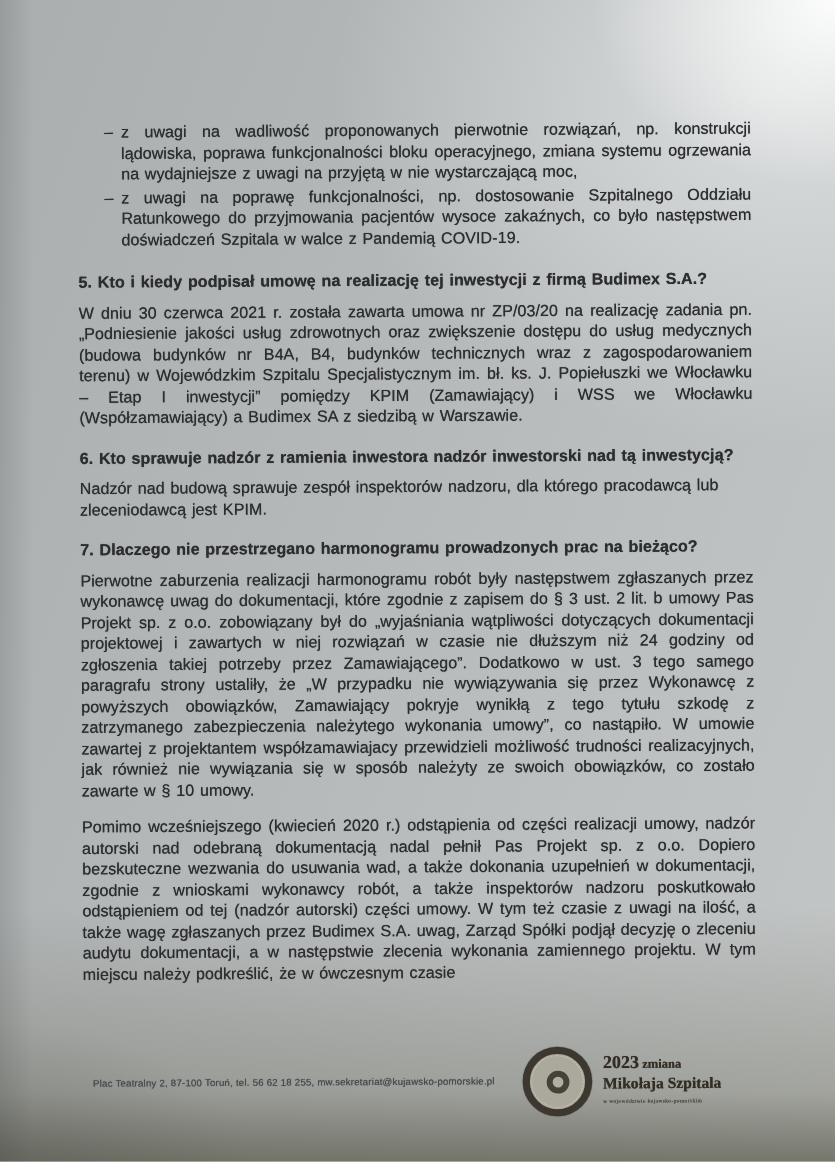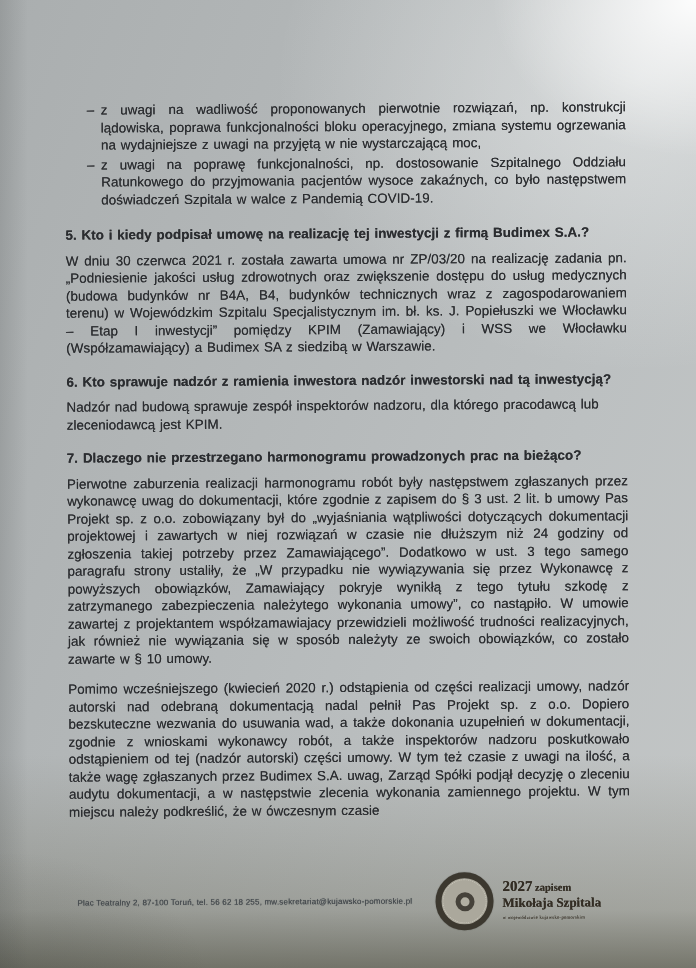--- a/index.html
+++ b/index.html
@@ -92,19 +92,19 @@
     </div>
 
     <span class="addr">Plac Teatralny 2, 87-100 Toruń, tel. 56 62 18 255, mw.sekretariat@kujawsko-pomorskie.pl</span>
 
     <div class="seal">
       <div class="seal-ring"></div>
       <div class="seal-hub"></div>
     </div>
 
     <div class="seal-text">
-      <div><span class="seal-year">2027</span><span class="seal-year-suffix"> zapisem</span></div>
+      <div><span class="seal-year">2023</span><span class="seal-year-suffix"> zmiana</span></div>
       <div class="seal-name">Mikołaja Szpitala</div>
       <div class="seal-subtitle">w województwie kujawsko-pomorskim</div>
     </div>
 
   </div>
 </div>
 
 </body></html>

